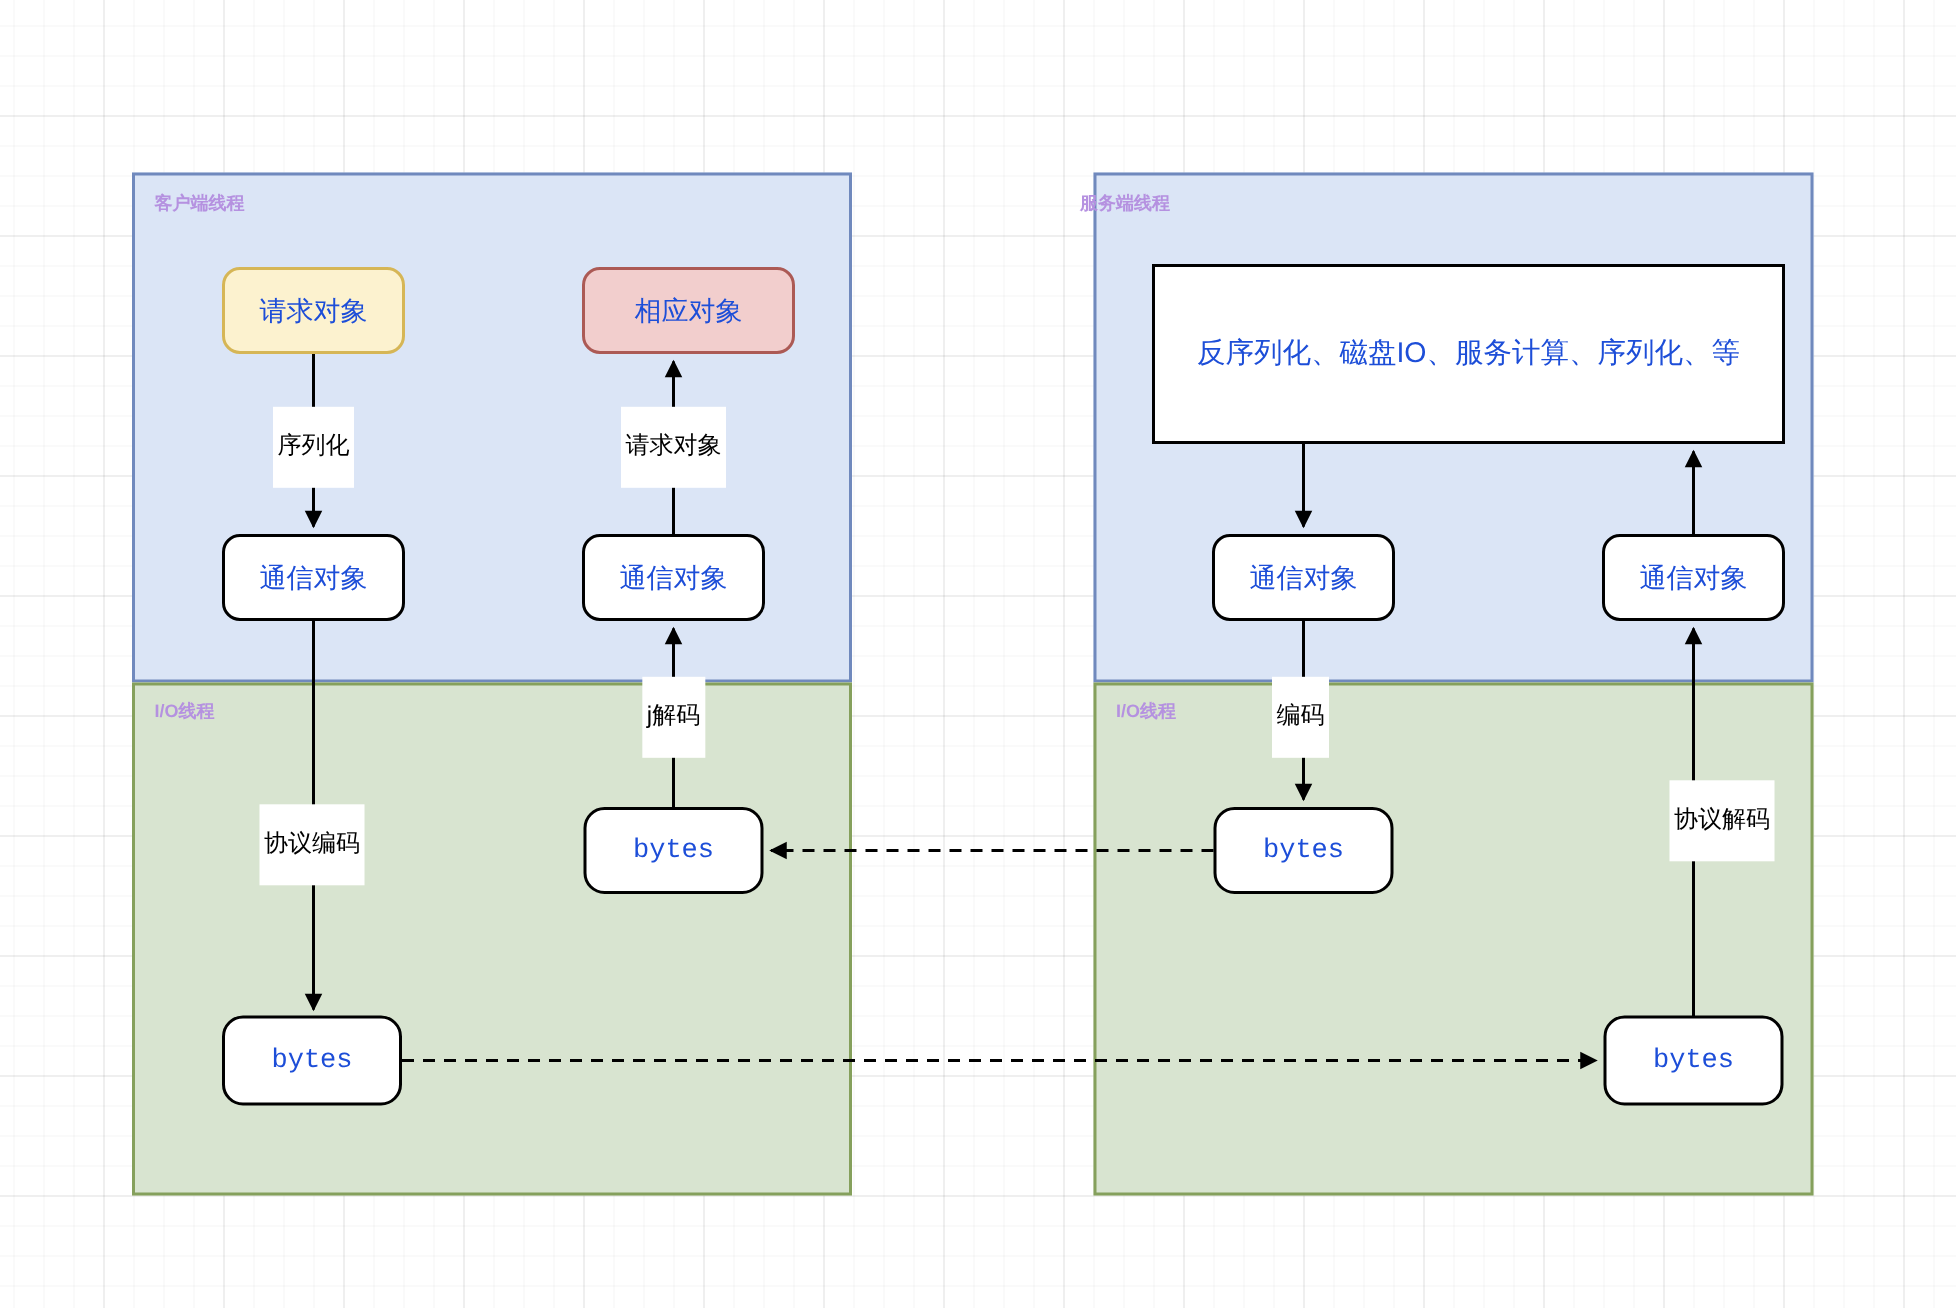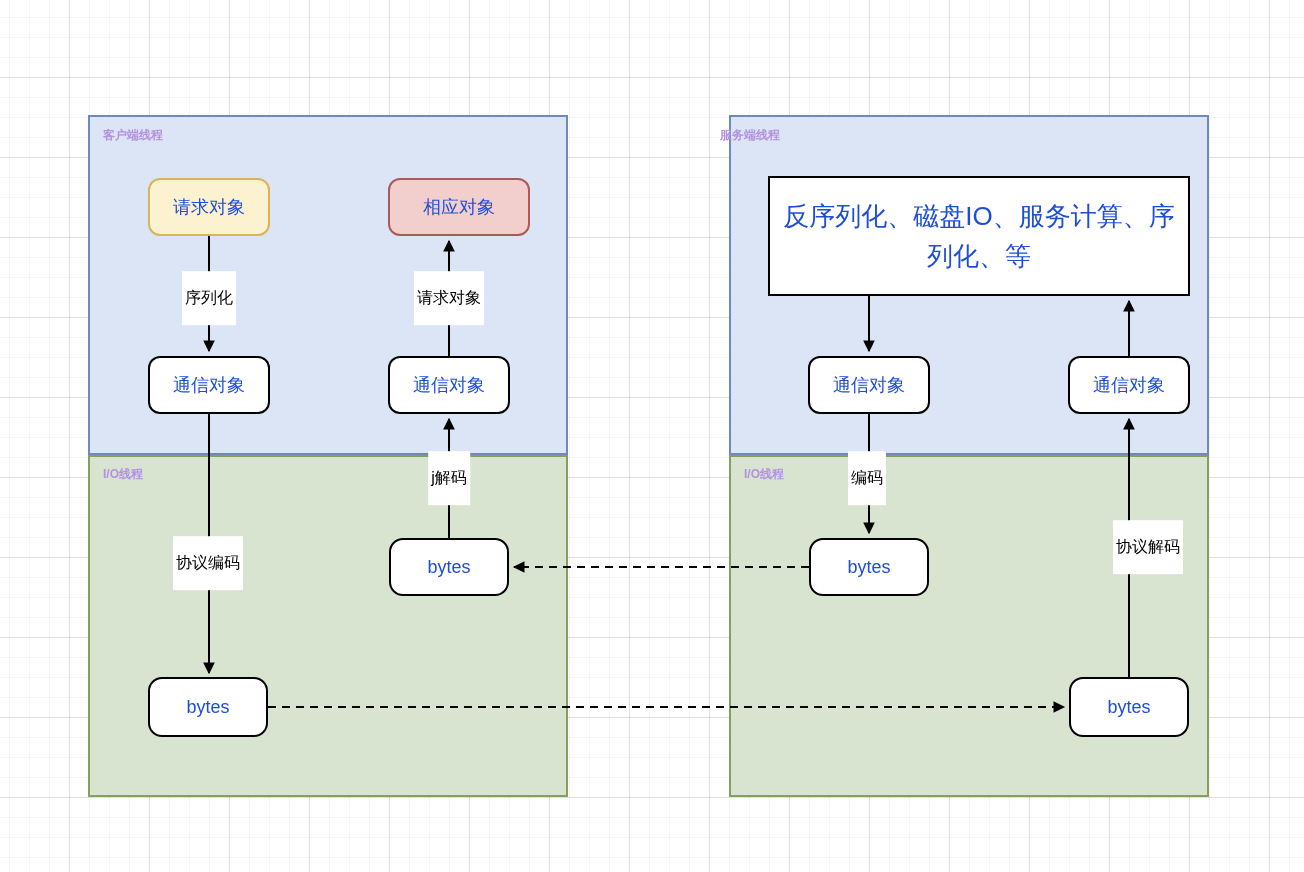--- a/index.html
+++ b/index.html
@@ -35,22 +35,22 @@
   }
   .node{
     position:absolute;box-sizing:border-box;
     display:flex;align-items:center;justify-content:center;
     font-size:18px;color:#1d4ed8;text-align:center;
     background:#fff;border:2px solid #000;border-radius:12px;
     z-index:3;
   }
   .node.yellow{background:#fcf2cf;border-color:#d6b656;}
   .node.red{background:#f2cecd;border-color:#ac5a55;}
-  .node.square{border-radius:0;font-size:26px;line-height:1.55;padding:0 12px;}
-  .node.bytes{border-radius:14px;}
+  .node.square{border-radius:0;font-size:19px;line-height:1.55;padding:0 12px;}
+  .node.bytes{border-radius:14px;font-family:Liberation Mono, monospace;}
   .edge-label{
     position:absolute;transform:translate(-50%,-50%);
     background:#ffffff;padding:16px 3px;
     font-size:16px;color:#000;white-space:nowrap;
     z-index:4;line-height:1.35;
   }
   svg.layer{position:absolute;left:0;top:0;z-index:2;}
 </style>
 </head>
 <body>

